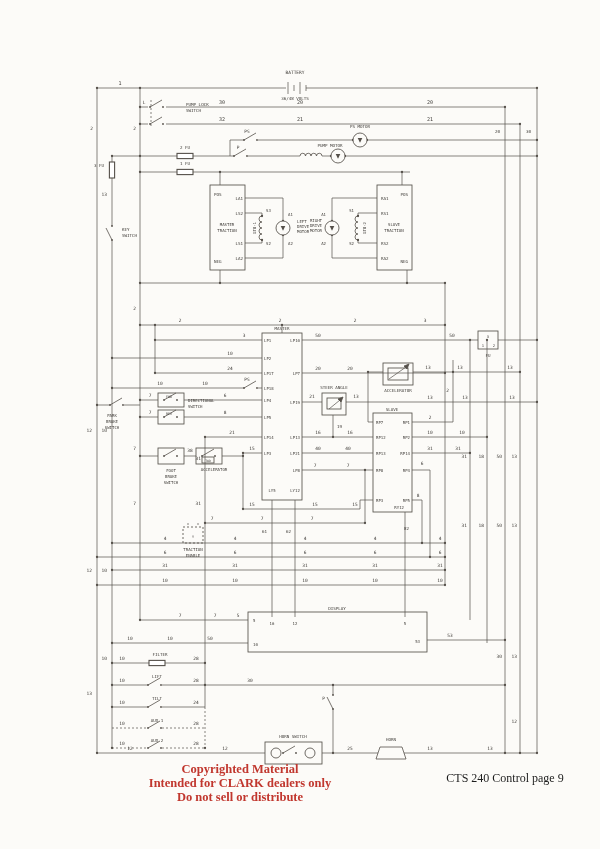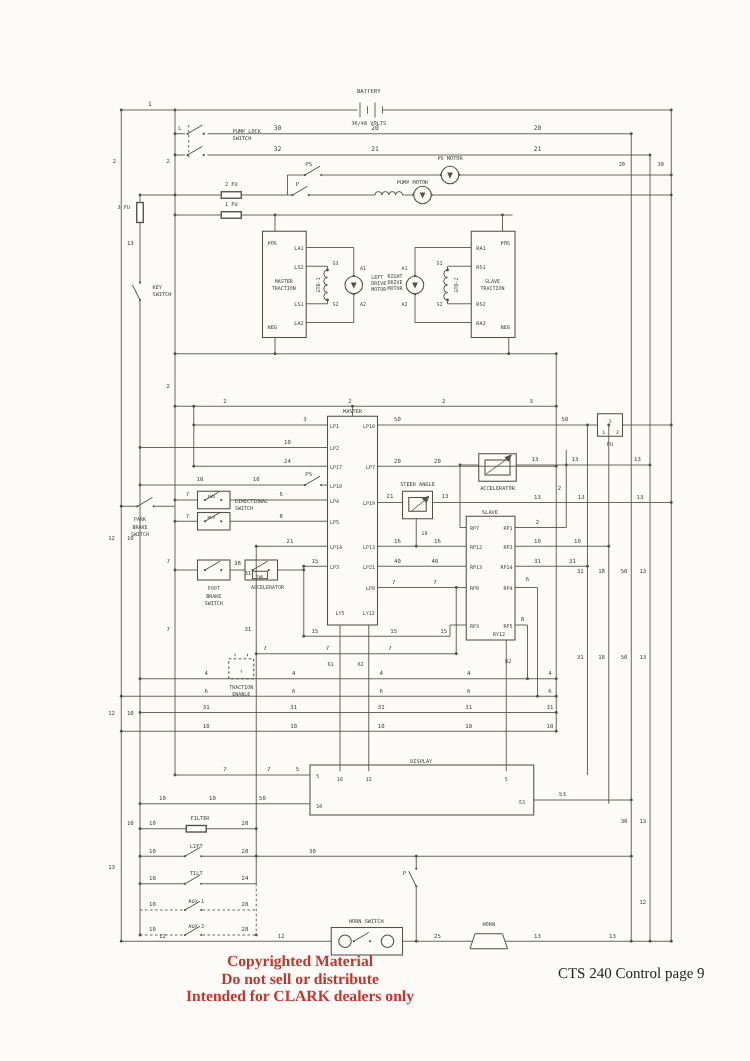--- a/index.html
+++ b/index.html
@@ -548,17 +548,17 @@
       <text x="225" y="750" font-size="4.5" text-anchor="middle" fill="#3f3c38" font-family="&quot;DejaVu Sans Mono&quot;,monospace">12</text>
       <text x="293" y="738" font-size="4.2" text-anchor="middle" fill="#3f3c38" font-family="&quot;DejaVu Sans Mono&quot;,monospace">HORN SWITCH</text>
       <text x="350" y="750" font-size="4.5" text-anchor="middle" fill="#3f3c38" font-family="&quot;DejaVu Sans Mono&quot;,monospace">25</text>
       <text x="391" y="741" font-size="4.2" text-anchor="middle" fill="#3f3c38" font-family="&quot;DejaVu Sans Mono&quot;,monospace">HORN</text>
       <text x="430" y="750" font-size="4.5" text-anchor="middle" fill="#3f3c38" font-family="&quot;DejaVu Sans Mono&quot;,monospace">13</text>
       <text x="490" y="750" font-size="4.5" text-anchor="middle" fill="#3f3c38" font-family="&quot;DejaVu Sans Mono&quot;,monospace">13</text>
       <text x="193" y="538" font-size="3.4" text-anchor="middle" fill="#3f3c38" font-family="&quot;DejaVu Sans Mono&quot;,monospace">Y</text>
     </svg>
   <div class="footer-red" style="color: rgb(193, 55, 46);">
     <div>Copyrighted Material</div>
+    <div>Intended for CLARK dealers only</div>
     <div>Do not sell or distribute</div>
-    <div>Intended for CLARK dealers only</div>
   </div>
   <div class="footer-page">CTS 240 Control page 9</div>
 </div>
 
 </body></html>

